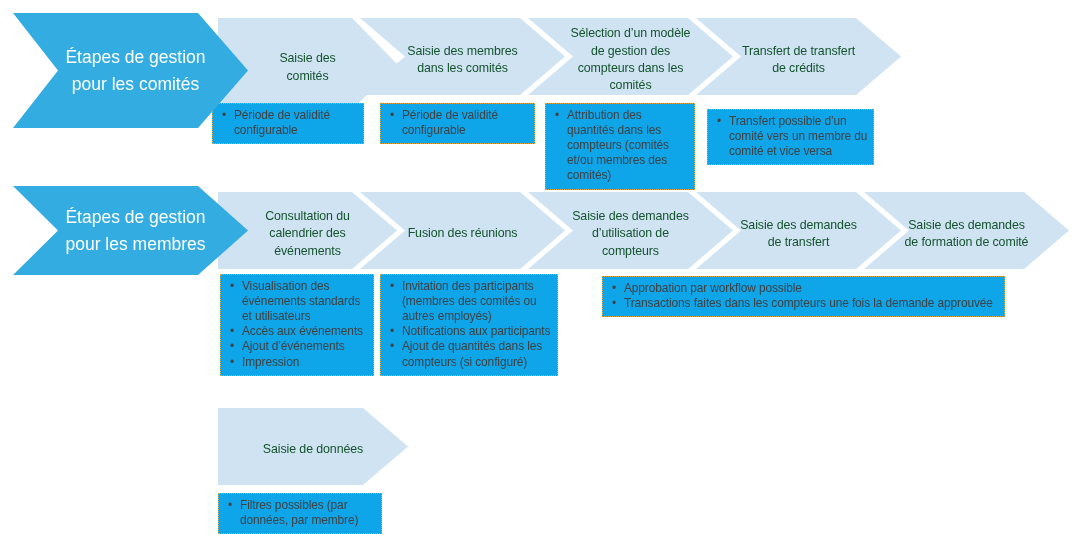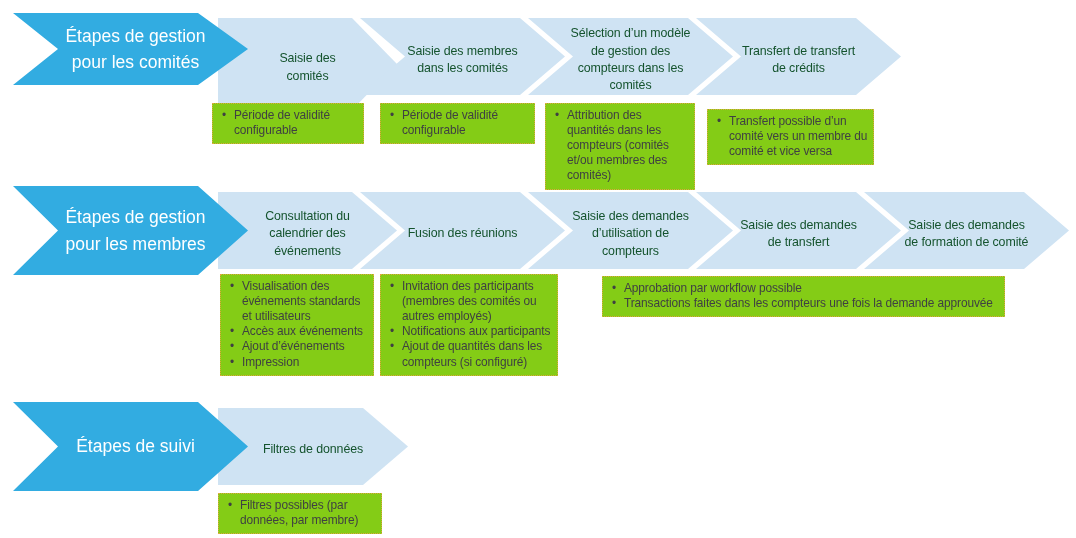--- a/index.html
+++ b/index.html
@@ -14,31 +14,31 @@
   .arrow-title{color:#ffffff;font-size:17.5px;line-height:1.5;padding:0 38px 0 48px;}
 
   
   .chev{background:#CFE3F3;z-index:1;display:flex;align-items:center;justify-content:center;
         clip-path:polygon(0 0, calc(100% - 45px) 0, 100% 50%, calc(100% - 45px) 100%, 0 100%, 45px 50%);
         text-align:center;}
   .chev.first{clip-path:polygon(0 0, calc(100% - 45px) 0, 100% 50%, calc(100% - 45px) 100%, 0 100%);}
   .chev-label{color:#14532d;font-size:12.4px;line-height:1.4;padding:0 40px;letter-spacing:-0.1px;margin-top:7px;}
 
   
-  .notes{border:1px dotted #DFA63F;background:#84cc16;z-index:2;
+  .notes{border:1px dotted #DFA63F;background:#0ea5e9;z-index:2;
          padding:4px 4px 5px 4px;color:#3F4142;font-size:11.9px;line-height:1.27;letter-spacing:-0.1px;}
   .note{position:relative;padding-left:17px;}
   .note::before{content:"\2022";position:absolute;left:5px;top:0;color:#3F4142;}
 </style>
 </head>
 <body>
 
 <div class="stage">
 
-  <div class="abs arrow" style="left:13px;top:13px;width:235px;height:72px">
+  <div class="abs arrow" style="left:13px;top:13px;width:235px;height:115px">
     <span class="arrow-title">Étapes de gestion pour les comités</span>
   </div>
 
   <div class="abs chev first" style="left:218px;top:18px;width:179px;height:92px">
     <span class="chev-label">Saisie des comités</span>
   </div>
   <div class="abs chev" style="left:360px;top:18px;width:205px;height:77px">
     <span class="chev-label">Saisie des membres dans les comités</span>
   </div>
   <div class="abs chev" style="left:528px;top:18px;width:205px;height:77px">
@@ -90,25 +90,22 @@
   <div class="abs notes" style="left:380px;top:274px;width:178px">
     <div class="note">Invitation des participants (membres des comités ou autres employés)</div>
     <div class="note">Notifications aux participants</div>
     <div class="note">Ajout de quantités dans les compteurs (si configuré)</div>
   </div>
   <div class="abs notes" style="left:602px;top:276px;width:403px">
     <div class="note">Approbation par workflow possible</div>
     <div class="note">Transactions faites dans les compteurs une fois la demande approuvée</div>
   </div>
 
-  <div class="abs arrow" style="left:13px;top:402px;width:235px;height:89px">
-    <span class="arrow-title">Étapes de suivi</span>
-  </div>
 
   <div class="abs chev first" style="left:218px;top:408px;width:190px;height:77px">
-    <span class="chev-label">Filtres de données</span>
+    <span class="chev-label">Saisie de données</span>
   </div>
 
   <div class="abs notes" style="left:218px;top:493px;width:164px">
     <div class="note">Filtres possibles (par données, par membre)</div>
   </div>
 
 </div>
 
 </body></html>

